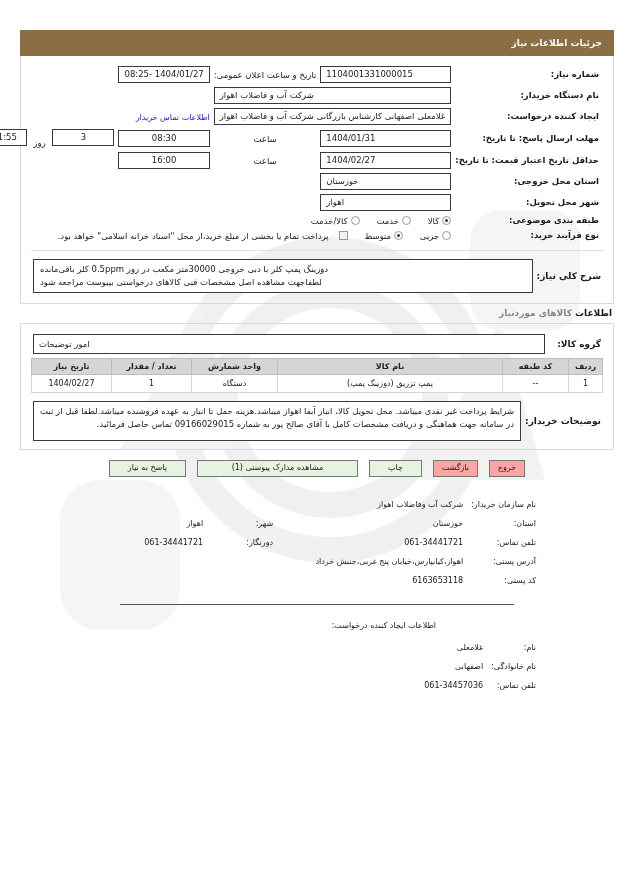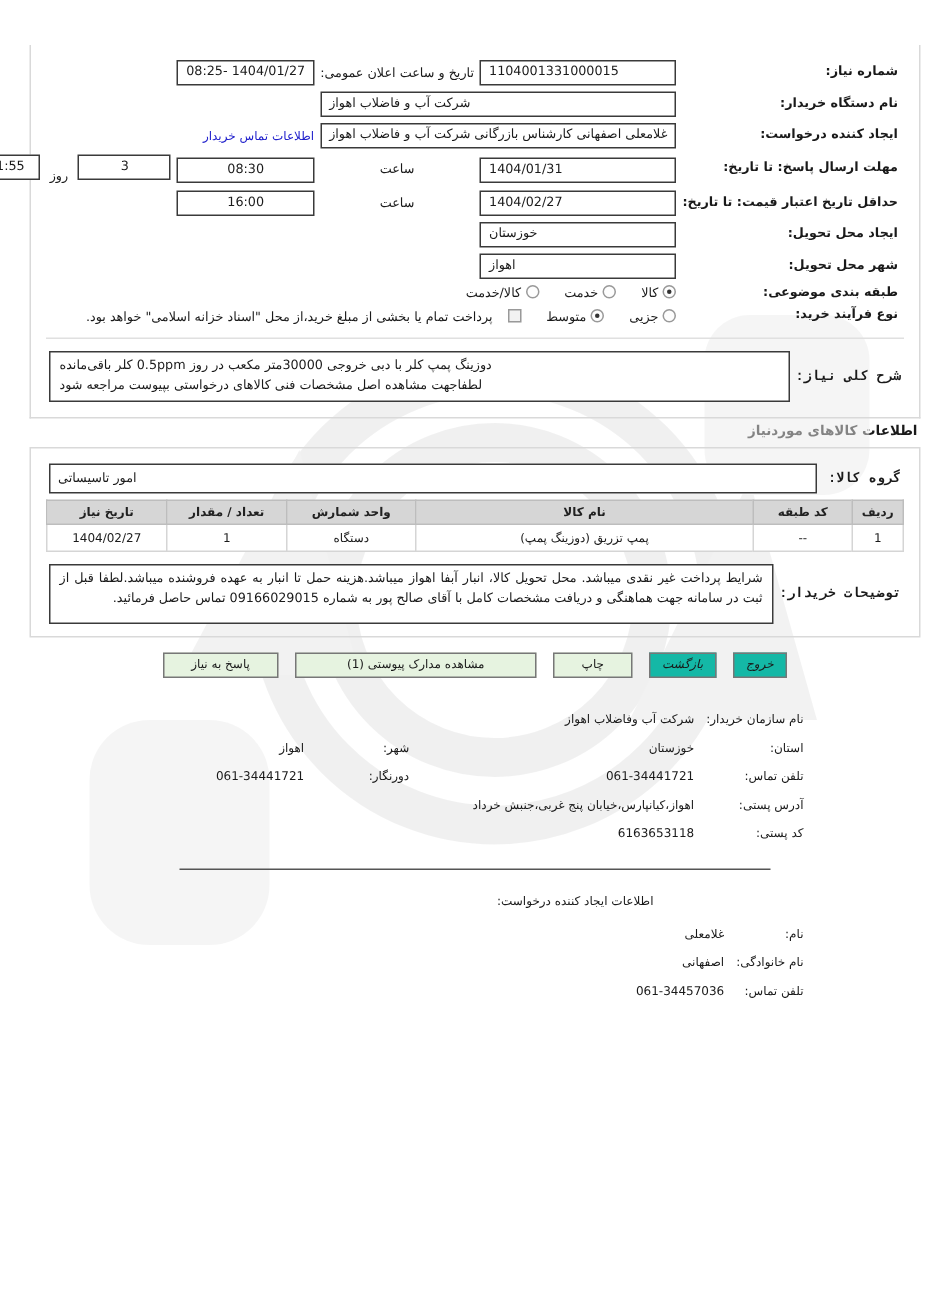--- a/index.html
+++ b/index.html
@@ -120,21 +120,21 @@
     display: inline-block;
     width: 9px; height: 9px;
     border: 1px solid #999;
     background: #f2f2f2;
     vertical-align: -1px;
     margin-left: 4px;
   }
   .ropt { margin-left: 14px; display: inline-block; }
   .note-inline { margin-right: 6px; font-size: 8.5px; }
 
-  .desc-lbl { font-weight: bold; font-size: 9px; white-space: nowrap; width: 60px; text-align: right; font-family: Liberation Mono, monospace; }
+  .desc-lbl { font-weight: bold; font-size: 9px; white-space: nowrap; width: 60px; text-align: right; }
   .descbox {
     border: 1px solid #3a3a3a;
     background: #ffffff;
     padding: 3px 6px;
     font-size: 8.5px;
     line-height: 1.55;
     text-align: left;
     min-height: 32px;
   }
   .subhead {
@@ -175,21 +175,21 @@
     display: inline-block;
     border: 1px solid #777;
     font-size: 8px;
     padding: 3px 8px;
     margin: 0 4px;
     cursor: pointer;
     white-space: nowrap;
     line-height: 1.1;
   }
   .btn.green { background: #e6f3e0; }
-  .btn.pink  { background: #14b8a6; font-style: italic; }
+  .btn.pink  { background: #fca5a5; }
   .btn.wide  { padding: 3px 34px; }
   .btn.med   { padding: 3px 18px; }
 
   .contact-wrap { margin-top: 14px; position: relative; z-index: 2; }
   table.contact { width: 100%; border-collapse: collapse; margin-top: 14px; }
   table.contact td { font-size: 8px; padding: 5px 4px; vertical-align: middle; }
   .c-lbl { text-align: right; width: 100px; white-space: nowrap; padding-right: 78px !important; }
   .c-val { text-align: right; width: 190px; white-space: nowrap; }
   .c-lbl2 { text-align: right; width: 70px; white-space: nowrap; }
   .c-val2 { text-align: right; white-space: nowrap; }
@@ -215,20 +215,21 @@
       <path d="M420 330 L500 170 L545 330 Z"></path>
     </g>
     <g fill="#ececec">
       <rect x="60" y="330" width="120" height="150" rx="40"></rect>
       <rect x="470" y="60" width="110" height="120" rx="30"></rect>
     </g>
   </svg>
 
   <div class="topline"></div>
 
+  <div class="section-bar">جزئیات اطلاعات نیاز</div>
 
   <div class="panel">
 
     <div class="block">
       <table class="form">
         <tbody>
             <tr>
           <td class="lbl">شماره نیاز:</td>
           <td style="width:145px">
                 <span class="fieldbox">1104001331000015</span>
@@ -275,21 +276,21 @@
           <td>
                 <span class="fieldbox">1404/02/27</span>
               </td>
           <td class="inline-lbl">ساعت</td>
           <td>
                 <span class="fieldbox center">16:00</span>
               </td>
           <td></td>
         </tr>
         <tr>
-          <td class="lbl">ایجاد محل تحویل:</td>
+          <td class="lbl">استان محل خروجی:</td>
           <td>
                 <span class="fieldbox">خوزستان</span>
               </td>
           <td colspan="3"></td>
         </tr>
         <tr>
           <td class="lbl">شهر محل تحویل:</td>
           <td>
                 <span class="fieldbox">اهواز</span>
               </td>
@@ -345,21 +346,21 @@
   </div>
 
   <div class="subhead">اطلاعات کالاهای موردنیاز</div>
 
   <div class="panel" style="border-top:1px solid #d9d9d9">
     <table class="form">
       <tbody>
           <tr>
         <td class="desc-lbl" style="width:56px">گروه کالا:</td>
         <td>
-              <span class="fieldbox" style="height:20px;line-height:18px">امور تاسیساتی</span>
+              <span class="fieldbox" style="height:20px;line-height:18px">امور توضیحات</span>
             </td>
       </tr>
     </tbody>
       </table>
 
     <table class="grid">
       <thead>
         <tr>
           <th style="width:34px">ردیف</th>
           <th style="width:66px">کد طبقه</th>

